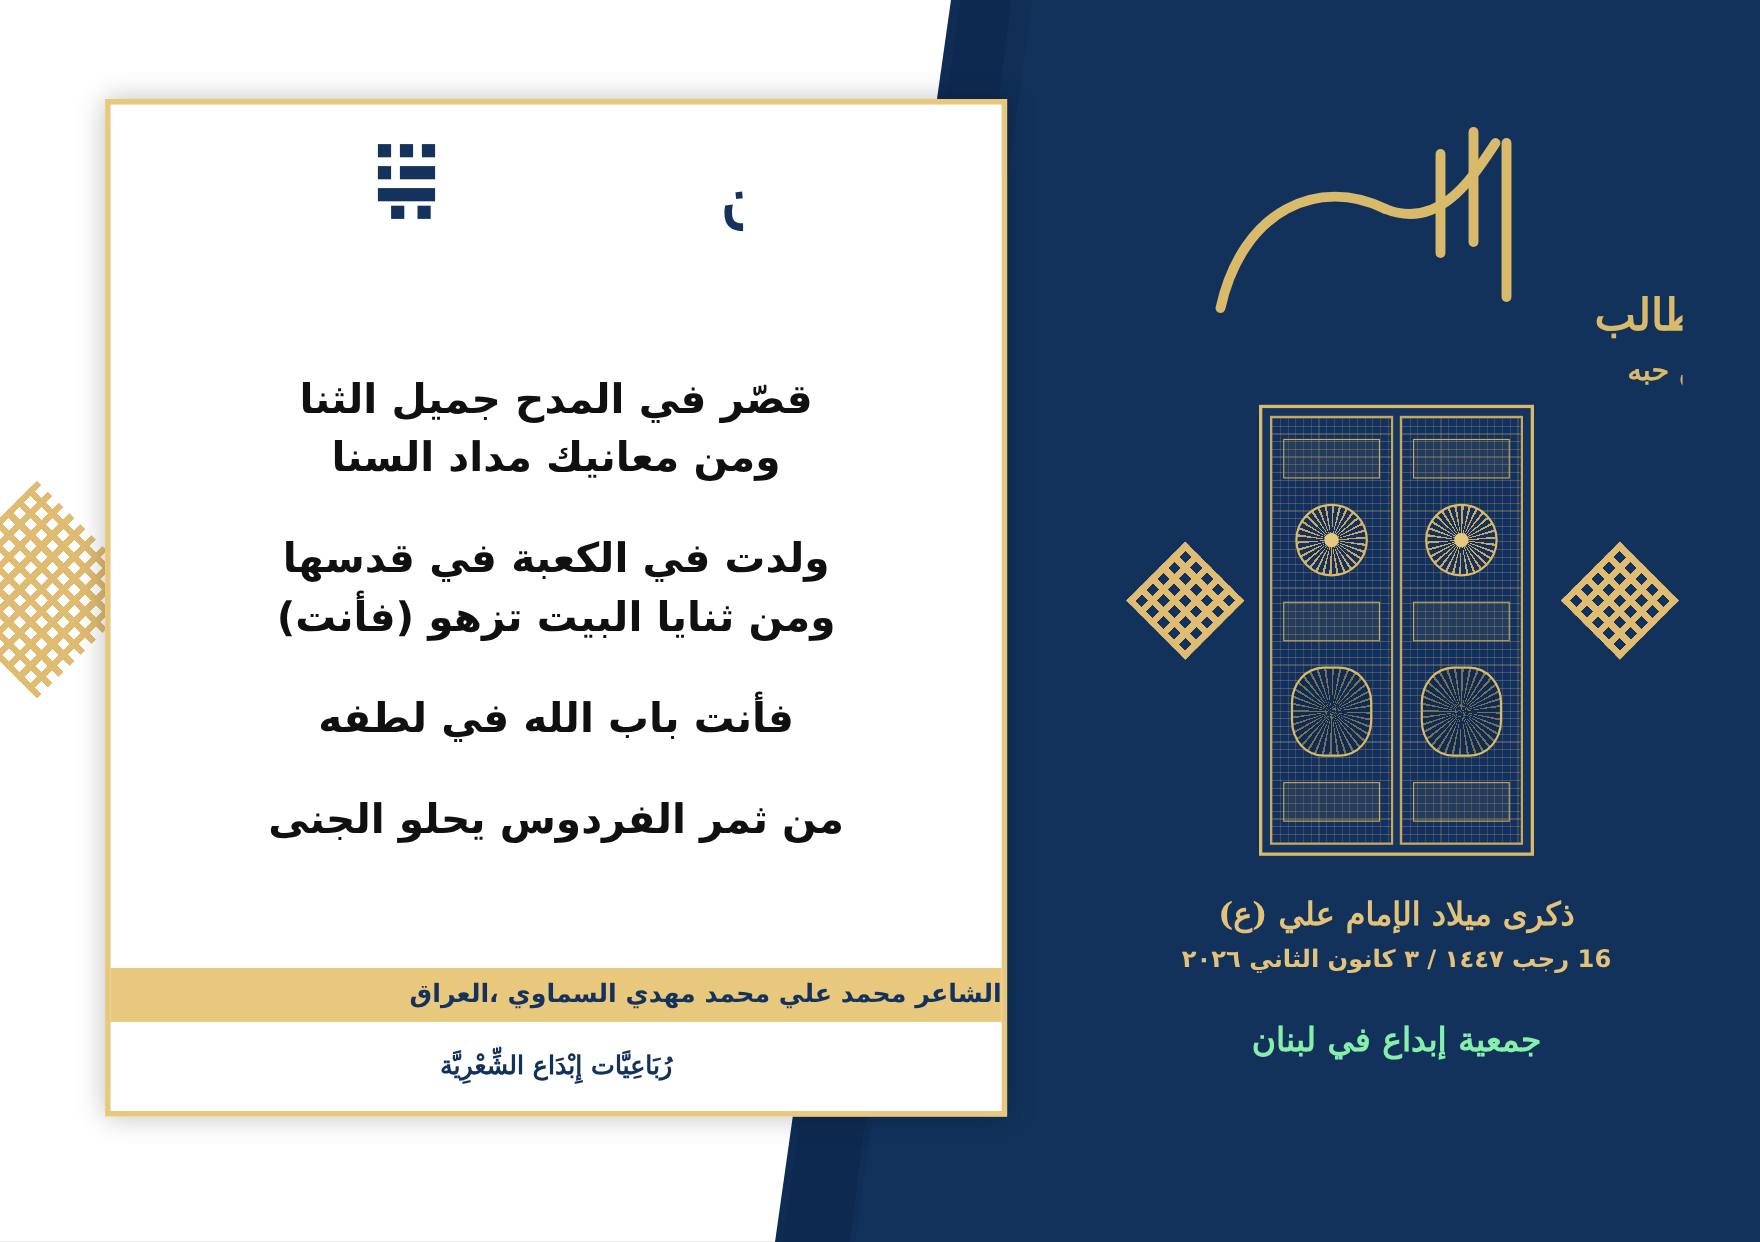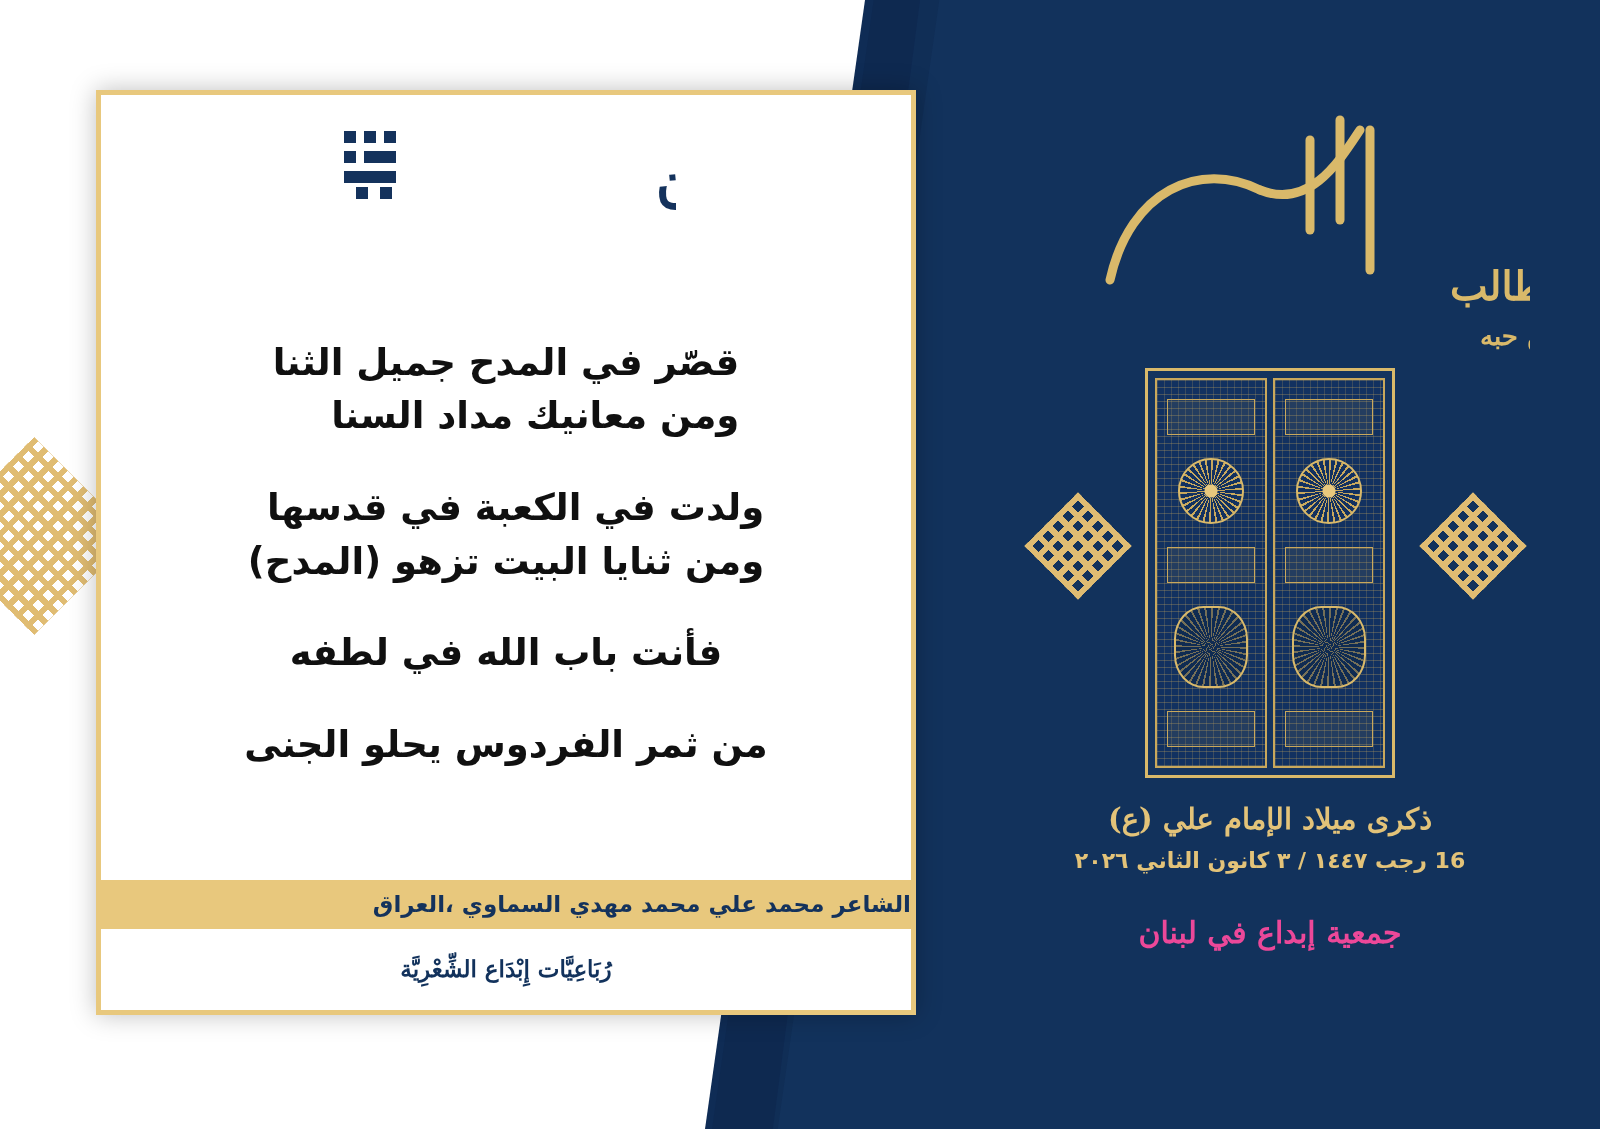--- a/index.html
+++ b/index.html
@@ -92,21 +92,21 @@
     text-align: center;
     margin: 0 0 38px 0;
     color: #101010;
     font-weight: 700;
     font-size: 37px;
     line-height: 1.45;
     letter-spacing: 0px;
     font-family: "DejaVu Sans", "Liberation Sans", sans-serif;
   }
   .stanza:last-child { margin-bottom: 0; }
-  .stanza .v { display: block; white-space: nowrap; text-align: right; }
+  .stanza .v { display: block; white-space: nowrap; }
 
   .author-bar {
     width: 100%;
     background: #e8c87d;
     color: #14325c;
     font-weight: 700;
     font-size: 23px;
     text-align: right;
     padding: 11px 0 12px 0;
     box-sizing: border-box;
@@ -194,40 +194,40 @@
     width: 70px;
     height: 78px;
     border: 2px solid #d9b96a;
     border-radius: 40% 40% 40% 40%;
     background:
       repeating-conic-gradient(from 0deg, rgba(201,168,92,0.55) 0 3deg, rgba(18,49,96,0) 3deg 10deg),
       #0f2b52;
   }
 
   .occasion {
-    margin-top: 24px;
+    margin-top: 36px;
     text-align: center;
     color: #e3c379;
   }
   .occasion-title {
     font-size: 29px;
     font-weight: 700;
     font-family: "DejaVu Serif", "Liberation Serif", serif;
     letter-spacing: 1px;
   }
   .occasion-date {
     margin-top: 12px;
     font-size: 22px;
     font-weight: 700;
     font-family: "DejaVu Sans", "Liberation Sans", sans-serif;
   }
   .assoc {
     margin-top: 42px;
     text-align: center;
-    color: #ec4899;
+    color: #86efac;
     font-size: 30px;
     font-family: "DejaVu Serif", "Liberation Serif", serif;
     font-weight: 700;
     letter-spacing: 1px;
   }
 
   
   .orn {
     position: absolute;
     transform: rotate(45deg);
@@ -290,21 +290,21 @@
       </svg>
     </div>
 
     <div class="poem">
       <div class="stanza">
         <span class="v">قصّر في المدح جميل الثنا</span>
         <span class="v">ومن معانيك مداد السنا</span>
       </div>
       <div class="stanza">
         <span class="v">ولدت في الكعبة في قدسها</span>
-        <span class="v">ومن ثنايا البيت تزهو (المدح)</span>
+        <span class="v">ومن ثنايا البيت تزهو (فأنت)</span>
       </div>
       <div class="stanza">
         <span class="v">فأنت باب الله في لطفه</span>
       </div>
       <div class="stanza">
         <span class="v">من ثمر الفردوس يحلو الجنى</span>
       </div>
     </div>
 
     <div class="author-bar">الشاعر محمد علي محمد مهدي السماوي ،العراق</div>

